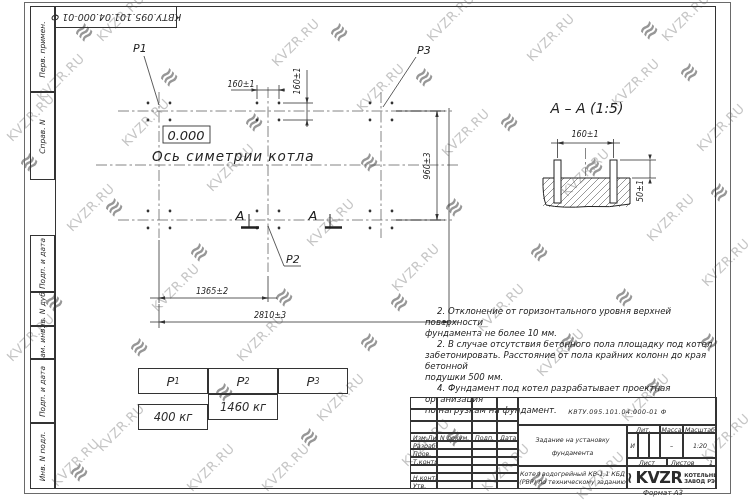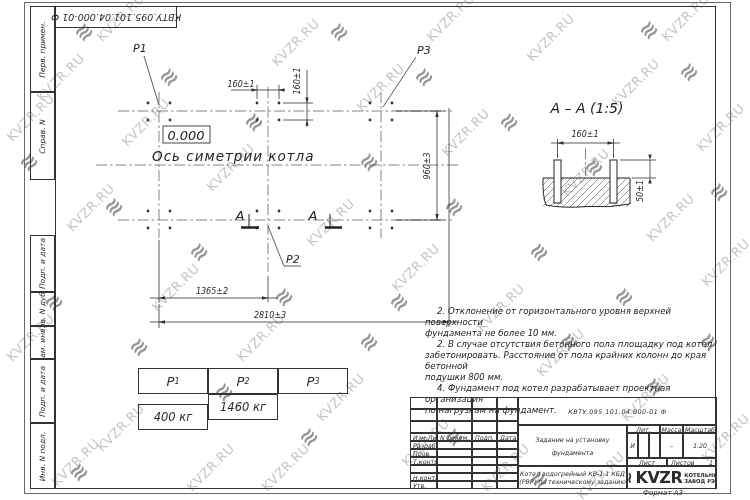--- a/index.html
+++ b/index.html
@@ -247,21 +247,21 @@
     <text style="font-size:14px;" x="587" y="113" text-anchor="middle">А – А (1:5)</text>
     <text class="dimt" x="585" y="137" text-anchor="middle">160±1</text>
     <text class="dimt" text-anchor="middle" transform="rotate(-90 643 191)" x="643" y="191">50±1</text>
   </svg>
 
   <div class="abs notes">
     <div class="ind">2. Отклонение от горизонтального уровня верхней поверхности</div>
     <div>фундамента не более 10 мм.</div>
     <div class="ind">2. В случае отсутствия бетонного пола площадку под котел</div>
     <div>забетонировать. Расстояние от пола крайних колонн до края бетонной</div>
-    <div>подушки 800 мм.</div>
+    <div>подушки 500 мм.</div>
     <div class="ind">4. Фундамент под котел разрабатывает проектная организация</div>
     <div>по нагрузкам на фундамент.</div>
   </div>
 
   <div class="abs ltable">
     <div class="c hd" style="left:0;top:0;width:70px;height:26px;">
         <span>P</span>
         <sub>1</sub>
       </div>
     <div class="c hd" style="left:70px;top:0;width:70px;height:26px;">

